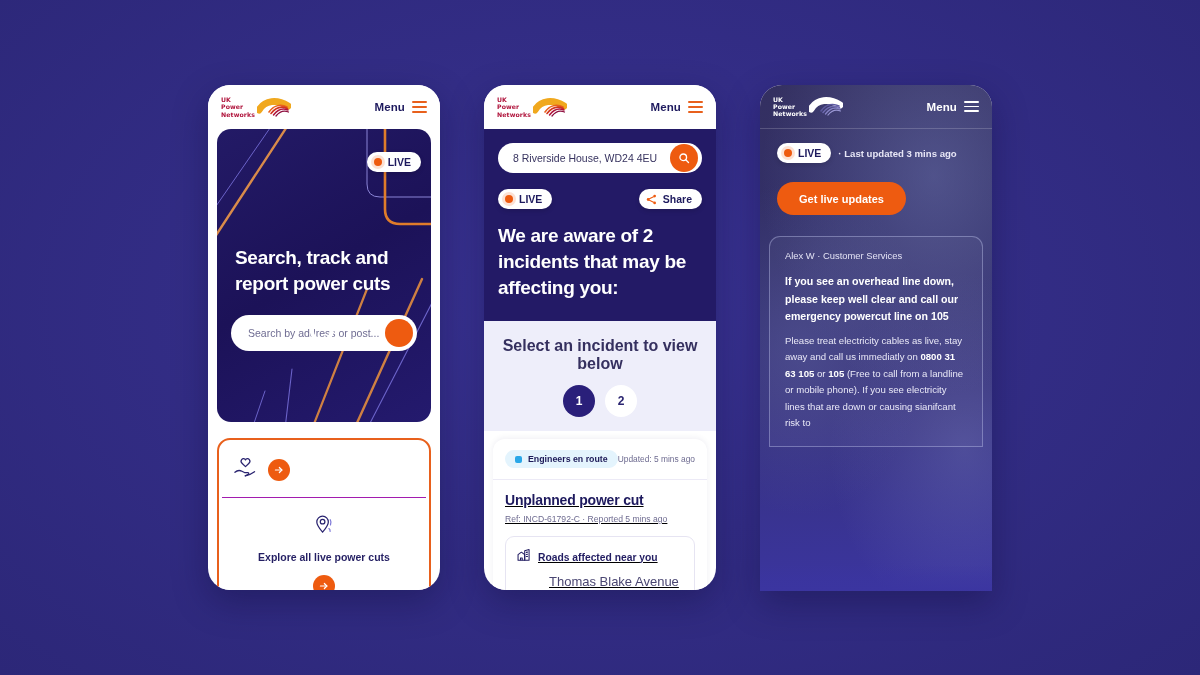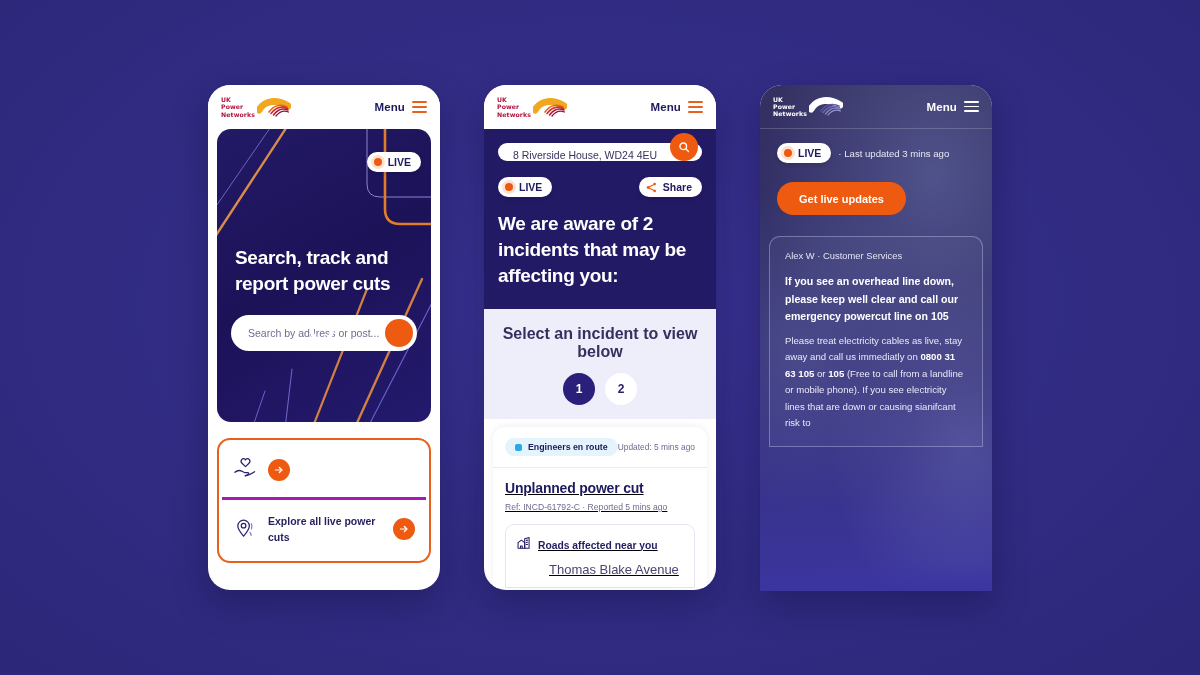--- a/index.html
+++ b/index.html
@@ -101,38 +101,38 @@
     margin: 16px 9px 0;
     border: 2px solid #e8601c;
     border-radius: 13px;
     padding: 3px;
     background: #fff;
   }
   .link-row {
     display: flex; align-items: center; gap: 10px;
     padding: 13px 11px;
   }
-  .link-row + .link-row { border-top: 3px solid #a21caf; }
+  .link-row + .link-row { border-top: 1px solid #a21caf; flex-direction: column; }
   .link-ico { width: 25px; flex: none; color: #2a2470; }
   .link-txt {
     flex: 1; font-size: 10.5px; line-height: 16px; font-weight: 700; color: #241f63;
   }
   .link-arrow {
     width: 22px; height: 22px; border-radius: 50%; background: #ee5b10;
     display: flex; align-items: center; justify-content: center; flex: none;
   }
 
   
   .p2-top {
     background: #231a66;
     padding: 14px 14px 20px;
   }
   .p2-search {
-    height: 18px; background: #fff; border-radius: 999px;
-    display: flex; align-items: flex-end; padding-left: 15px; padding-right: 4px;
+    height: 30px; background: #fff; border-radius: 999px;
+    display: flex; align-items: center; padding-left: 15px; padding-right: 4px;
   }
   .p2-search .val { flex: 1; font-size: 10.5px; color: #37335f; }
   .p2-pills {
     display: flex; justify-content: space-between; align-items: center;
     margin-top: 16px;
   }
   .p2-title {
     margin-top: 14px; color: #fff;
     font-size: 19px; line-height: 26px; font-weight: 700; letter-spacing: -.3px;
   }
@@ -187,21 +187,21 @@
     position: absolute; inset: 0;
     background:
       radial-gradient(ellipse 120% 70% at 75% 18%, rgba(120,130,190,.42) 0%, rgba(60,58,130,0) 62%),
       radial-gradient(ellipse 90% 55% at 18% 52%, rgba(98,106,170,.34) 0%, rgba(50,48,120,0) 60%),
       radial-gradient(ellipse 100% 60% at 88% 72%, rgba(130,138,200,.30) 0%, rgba(50,48,120,0) 58%),
       linear-gradient(178deg,#343061 0%, #322f68 30%, #36317c 62%, #3b35a0 100%);
     overflow: hidden;
   }
   .p3-body { padding: 14px 17px 0; }
   .p3-live-row { display: flex; align-items: center; gap: 7px; }
-  .p3-updated { font-size: 9.6px; color: #e7e6f6; font-weight: 400; }
+  .p3-updated { font-size: 9.6px; color: #e7e6f6; font-weight: 700; }
   .p3-title {
     margin-top: 14px; color: #fff;
     font-size: 17.5px; line-height: 25.5px; font-weight: 700; letter-spacing: -.25px;
   }
   .p3-cta {
     margin-top: 19px;
     display: inline-flex; align-items: center; justify-content: center;
     background: #ee5b10; color: #fff;
     border-radius: 999px;
     height: 33px; padding: 0 22px;

